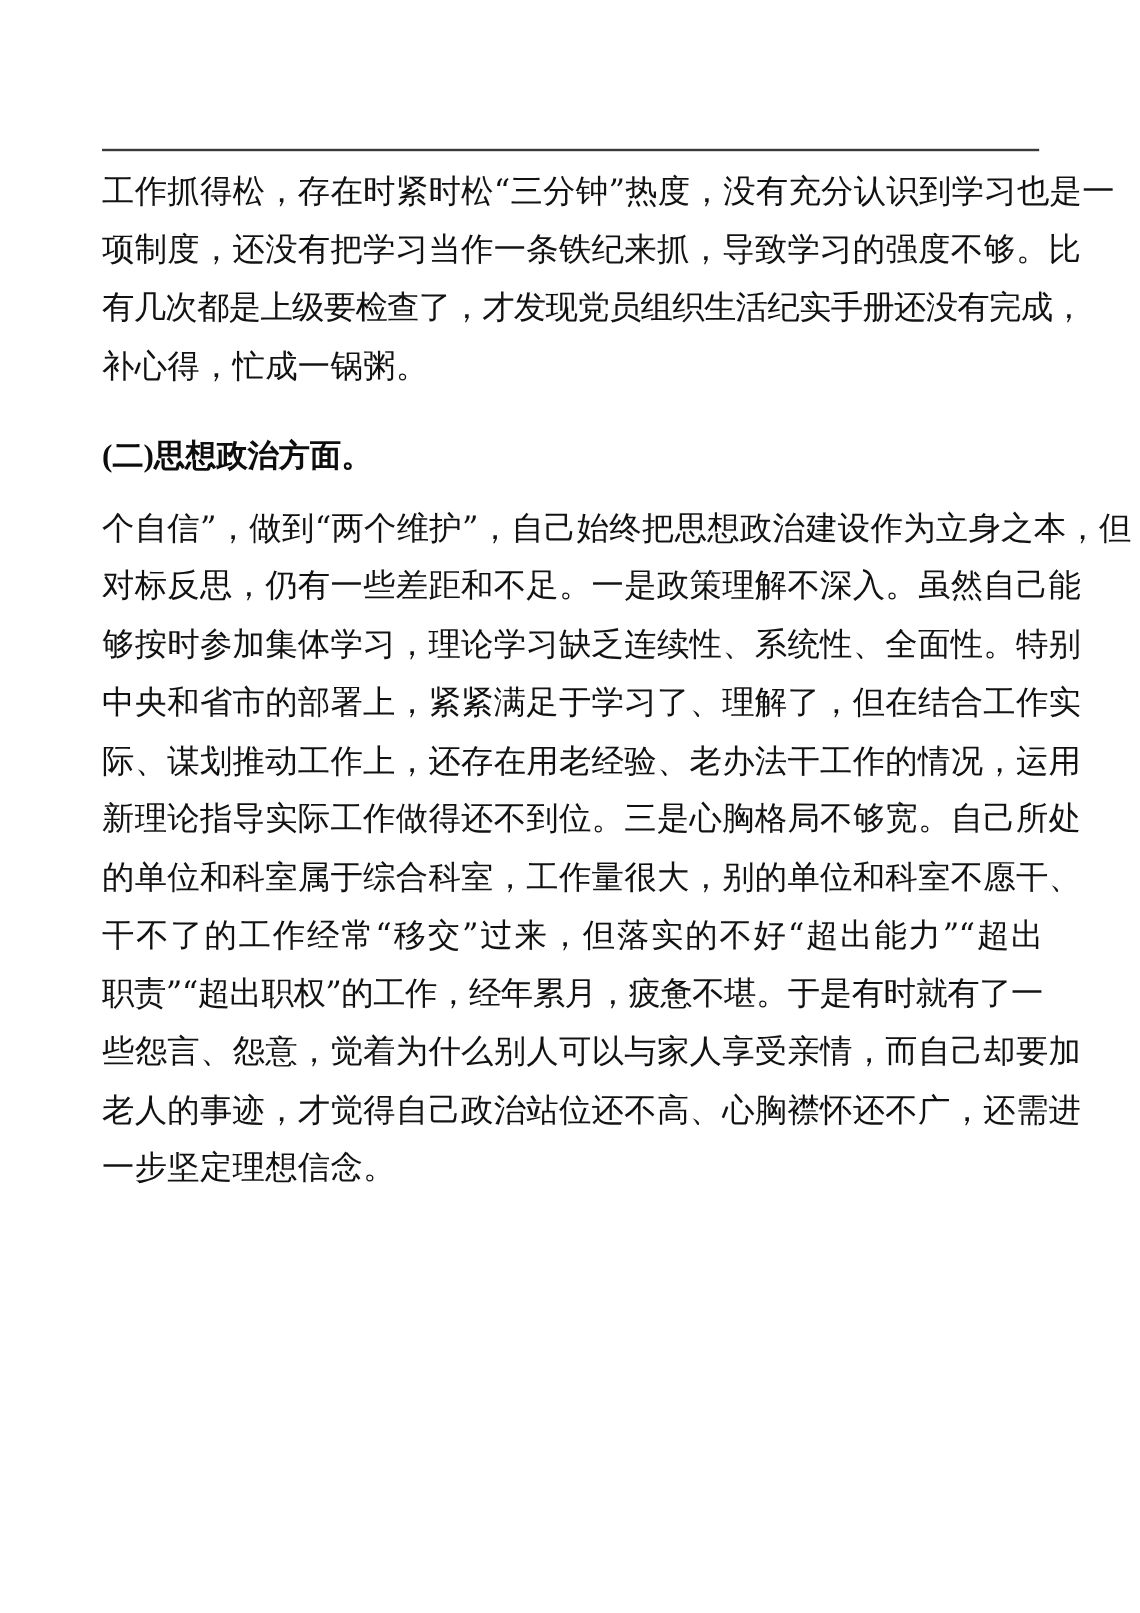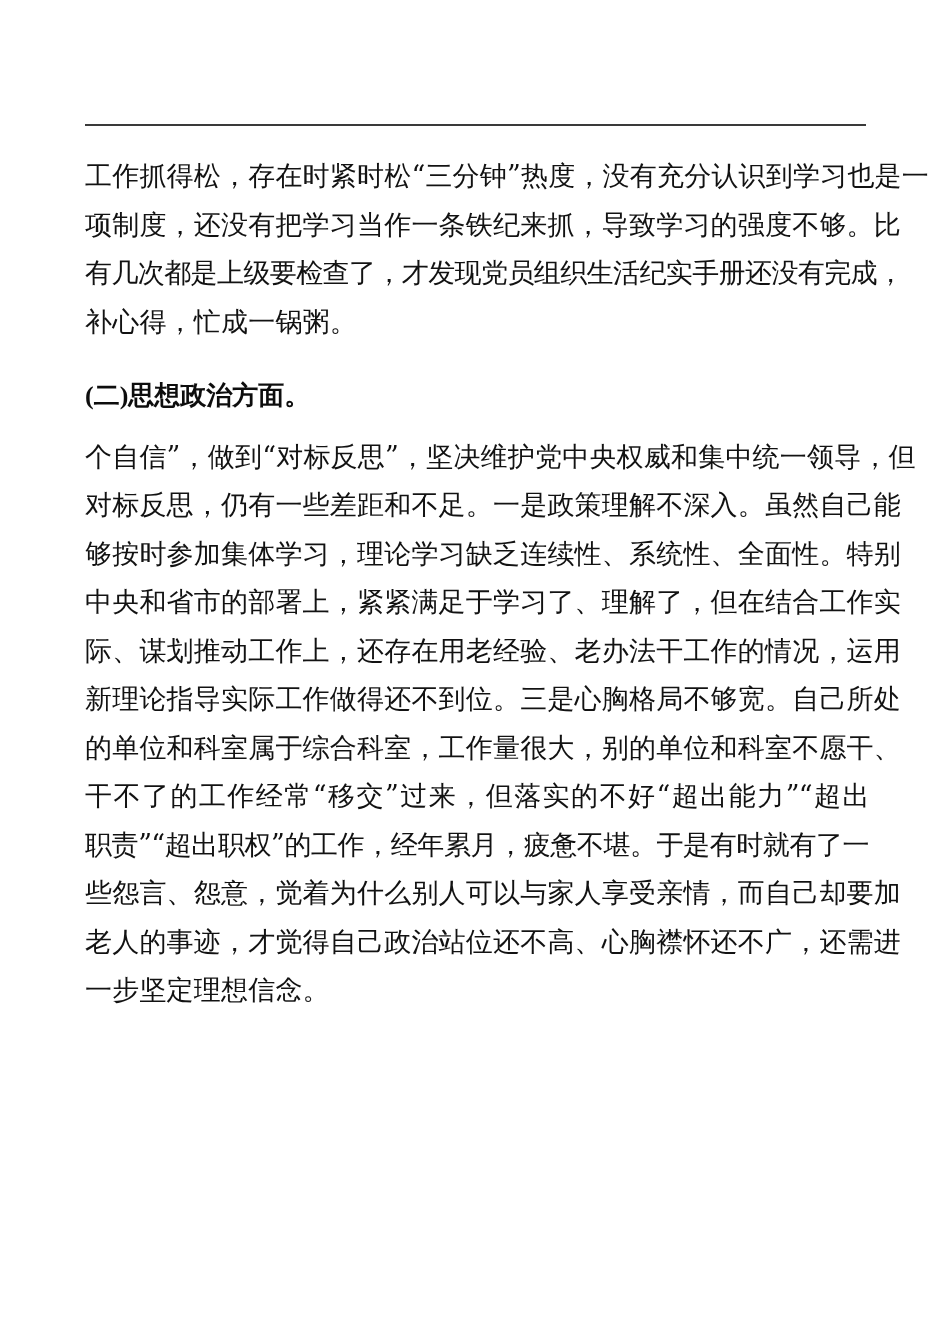--- a/index.html
+++ b/index.html
@@ -25,21 +25,21 @@
     position: absolute;
     left: 85px;
     top: 124px;
     width: 781px;
     height: 0;
     border-top: 2px solid #3a3a3a;
   }
   .content {
     position: absolute;
     left: 85px;
-    top: 152px;
+    top: 136px;
     width: 784px;
   }
   
   .para {
     margin: 0;
   }
   .line {
     display: block;
     font-family: "DejaVu Serif", "Liberation Serif", serif;
     font-size: 27px;
@@ -92,21 +92,21 @@
 
     <span class="spacer-sm"></span>
 
     <div>
       <span class="heading">(二)思想政治方面。</span>
     </div>
 
     <span class="spacer-xs"></span>
 
     <div class="para">
-      <span class="line justify">个自信”，做到“对标反思”，坚决维护党中央权威和集中统一领导，但</span>
+      <span class="line justify">个自信”，做到“两个维护”，自己始终把思想政治建设作为立身之本，但</span>
       <span class="line justify">对标反思，仍有一些差距和不足。一是政策理解不深入。虽然自己能</span>
       <span class="line justify">够按时参加集体学习，理论学习缺乏连续性、系统性、全面性。特别</span>
       <span class="line justify">中央和省市的部署上，紧紧满足于学习了、理解了，但在结合工作实</span>
       <span class="line justify">际、谋划推动工作上，还存在用老经验、老办法干工作的情况，运用</span>
       <span class="line justify">新理论指导实际工作做得还不到位。三是心胸格局不够宽。自己所处</span>
       <span class="line justify">的单位和科室属于综合科室，工作量很大，别的单位和科室不愿干、</span>
       <span class="line justify tight">干不了的工作经常“移交”过来，但落实的不好“超出能力”“超出</span>
       <span class="line justify tight">职责”“超出职权”的工作，经年累月，疲惫不堪。于是有时就有了一</span>
       <span class="line justify">些怨言、怨意，觉着为什么别人可以与家人享受亲情，而自己却要加</span>
       <span class="line justify">老人的事迹，才觉得自己政治站位还不高、心胸襟怀还不广，还需进</span>

